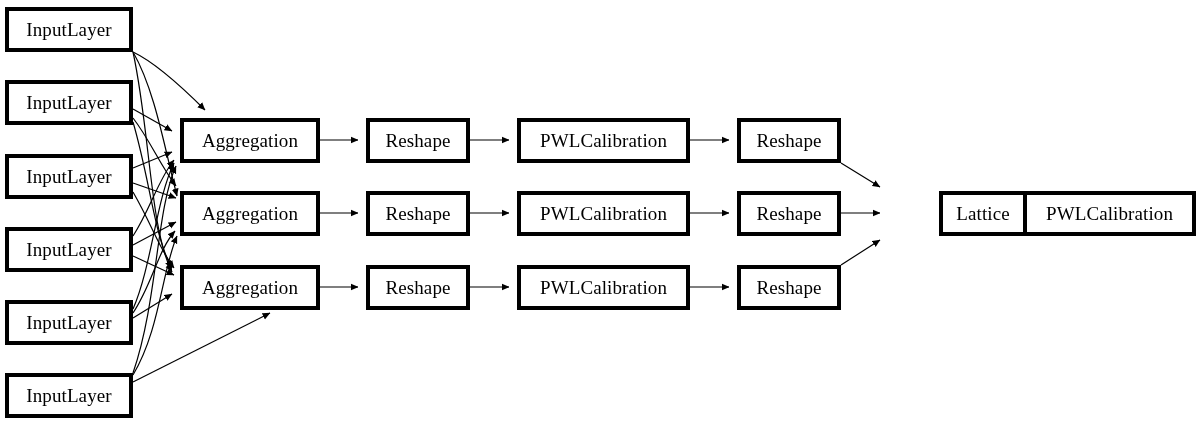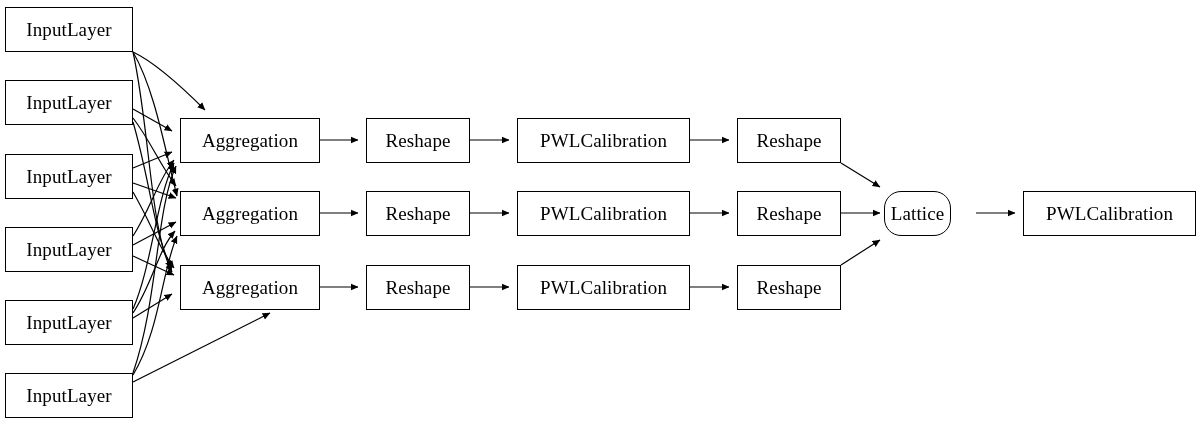--- a/index.html
+++ b/index.html
@@ -19,21 +19,21 @@
     position: absolute;
     left: 0;
     top: 0;
     width: 1201px;
     height: 427px;
     pointer-events: none;
   }
   .node {
     position: absolute;
     box-sizing: border-box;
-    border: 1px solid #404040;
+    border: 4px solid #404040;
     background: #ffffff;
     display: flex;
     align-items: center;
     justify-content: center;
     color: #000000;
     white-space: nowrap;
     font-size: 19px;
     line-height: 1;
     letter-spacing: 0.1px;
   }
@@ -135,21 +135,21 @@
       </div>
       <div class="node" style="left: 737px; top: 118px; width: 104px; height: 45px; background: rgb(255, 255, 255); border-color: rgb(0, 0, 0);">
         <span class="node-label">Reshape</span>
       </div>
       <div class="node" style="left: 737px; top: 191px; width: 104px; height: 45px; background: rgb(255, 255, 255); border-color: rgb(0, 0, 0);">
         <span class="node-label">Reshape</span>
       </div>
       <div class="node" style="left: 737px; top: 265px; width: 104px; height: 45px; background: rgb(255, 255, 255); border-color: rgb(0, 0, 0);">
         <span class="node-label">Reshape</span>
       </div>
-      <div class="node" style="left: 884px; top: 191px; width: 67px; height: 45px; background: rgb(255, 255, 255); border-color: rgb(0, 0, 0); border-radius: 17px;">
+      <div class="node" style="left: 939px; top: 191px; width: 88px; height: 45px; background: rgb(255, 255, 255); border-color: rgb(0, 0, 0);">
         <span class="node-label">Lattice</span>
       </div>
       <div class="node" style="left: 1023px; top: 191px; width: 173px; height: 45px; background: rgb(255, 255, 255); border-color: rgb(0, 0, 0);">
         <span class="node-label">PWLCalibration</span>
       </div>
     </div>
 
 </div>
 
 </body></html>

